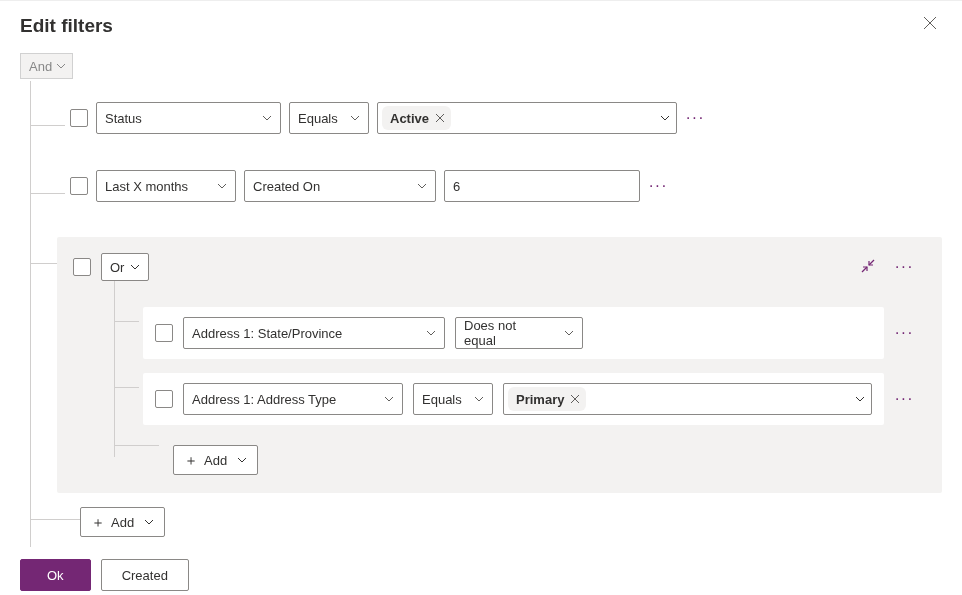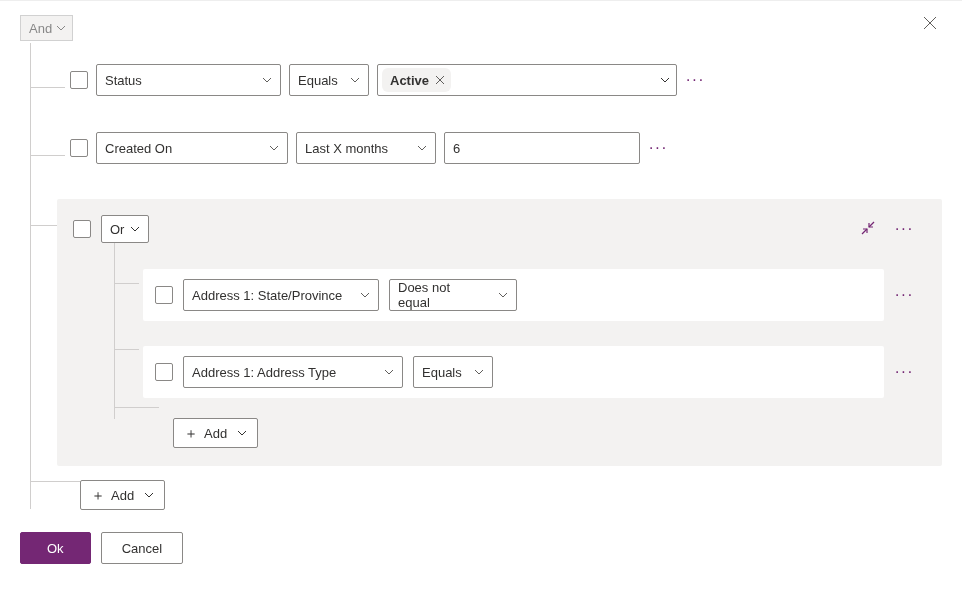--- a/index.html
+++ b/index.html
@@ -128,20 +128,21 @@
 
 <div class="panel">
 
   <div class="close-x">
     <svg viewBox="0 0 16 16" stroke="currentColor" stroke-width="1" fill="none">
       <line x1="2" y1="2" x2="14" y2="14"></line>
         <line x1="14" y1="2" x2="2" y2="14"></line>
     </svg>
   </div>
 
+  <div class="title">Edit filters</div>
 
   <div class="tree">
 
     <div class="vline" style="left:10px; top:28px; height:466px;"></div>
 
     <div style="position:relative;">
       <div class="pill">
         <span>And</span>
         <span class="chev">
           <svg viewBox="0 0 10 10" stroke="currentColor" stroke-width="1" fill="none">
@@ -185,30 +186,30 @@
               <polyline points="1,3 5,7 9,3"></polyline>
             </svg>
         </span>
       </div>
       <div class="dots">···</div>
     </div>
 
     <div class="hline" style="left:10px; top:140px; width:35px;"></div>
     <div class="row" style="margin-left:50px; margin-top:34px;">
       <div class="chk"></div>
+      <div class="dd" style="width:140px;">
+        <span>Last X months</span>
+        <span class="chev">
+          <svg viewBox="0 0 10 10" stroke="currentColor" stroke-width="1" fill="none">
+              <polyline points="1,3 5,7 9,3"></polyline>
+            </svg>
+        </span>
+      </div>
       <div class="dd" style="width:192px;">
         <span>Created On</span>
-        <span class="chev">
-          <svg viewBox="0 0 10 10" stroke="currentColor" stroke-width="1" fill="none">
-              <polyline points="1,3 5,7 9,3"></polyline>
-            </svg>
-        </span>
-      </div>
-      <div class="dd" style="width:140px;">
-        <span>Last X months</span>
         <span class="chev">
           <svg viewBox="0 0 10 10" stroke="currentColor" stroke-width="1" fill="none">
               <polyline points="1,3 5,7 9,3"></polyline>
             </svg>
         </span>
       </div>
       <div class="textfield" style="width:196px;">
         <span>6</span>
       </div>
       <div class="dots">···</div>
@@ -242,54 +243,70 @@
             <span class="dots">···</span>
           </div>
         </div>
 
         <div class="vline" style="left:57px; top:44px; height:176px;"></div>
 
         <div class="hline" style="left:57px; top:84px; width:25px;"></div>
         <div style="margin-left:70px; margin-top:26px; display:flex; align-items:center; gap:10px;">
           <div class="sub-row" style="flex:1;">
             <div class="chk"></div>
-            <div class="dd" style="width:196px;">
+            <div class="dd" style="width:262px;">
               <span>Address 1: State/Province</span>
               <span class="chev">
                 <svg viewBox="0 0 10 10" stroke="currentColor" stroke-width="1" fill="none">
                     <polyline points="1,3 5,7 9,3"></polyline>
                   </svg>
               </span>
             </div>
             <div class="dd" style="width:128px;gap:8px;">
               <span>Does not equal</span>
               <span class="chev">
                 <svg viewBox="0 0 10 10" stroke="currentColor" stroke-width="1" fill="none">
                     <polyline points="1,3 5,7 9,3"></polyline>
                   </svg>
               </span>
             </div>
           </div>
           <div class="dots">···</div>
         </div>
 
         <div class="hline" style="left:57px; top:150px; width:25px;"></div>
-        <div style="margin-left:70px; margin-top:25px; display:flex; align-items:center; gap:10px;">
+        <div style="margin-left:70px; margin-top:14px; display:flex; align-items:center; gap:10px;">
           <div class="sub-row" style="flex:1;">
             <div class="chk"></div>
             <div class="dd" style="width:220px;">
               <span>Address 1: Address Type</span>
               <span class="chev">
                 <svg viewBox="0 0 10 10" stroke="currentColor" stroke-width="1" fill="none">
                     <polyline points="1,3 5,7 9,3"></polyline>
                   </svg>
               </span>
             </div>
             <div class="dd" style="width:80px;">
               <span>Equals</span>
+              <span class="chev">
+                <svg viewBox="0 0 10 10" stroke="currentColor" stroke-width="1" fill="none">
+                    <polyline points="1,3 5,7 9,3"></polyline>
+                  </svg>
+              </span>
+            </div>
+            <div class="tagbox" style="flex:1;">
+              <span class="tag">
+                <span>Primary</span>
+                <span class="xicon">
+                  <svg viewBox="0 0 10 10" stroke="currentColor" stroke-width="1" fill="none">
+                      <line x1="1" y1="1" x2="9" y2="9"></line>
+                      <line x1="9" y1="1" x2="1" y2="9"></line>
+                    </svg>
+                </span>
+              </span>
               <span class="chev">
                 <svg viewBox="0 0 10 10" stroke="currentColor" stroke-width="1" fill="none">
                     <polyline points="1,3 5,7 9,3"></polyline>
                   </svg>
               </span>
             </div>
           </div>
           <div class="dots">···</div>
         </div>
 
@@ -321,17 +338,17 @@
       </div>
     </div>
 
   </div>
 
   <div class="footer">
     <div class="btn primary">
       <span>Ok</span>
     </div>
     <div class="btn">
-      <span>Cancel</span>
+      <span>Created</span>
     </div>
   </div>
 
 </div>
 
 </body></html>

